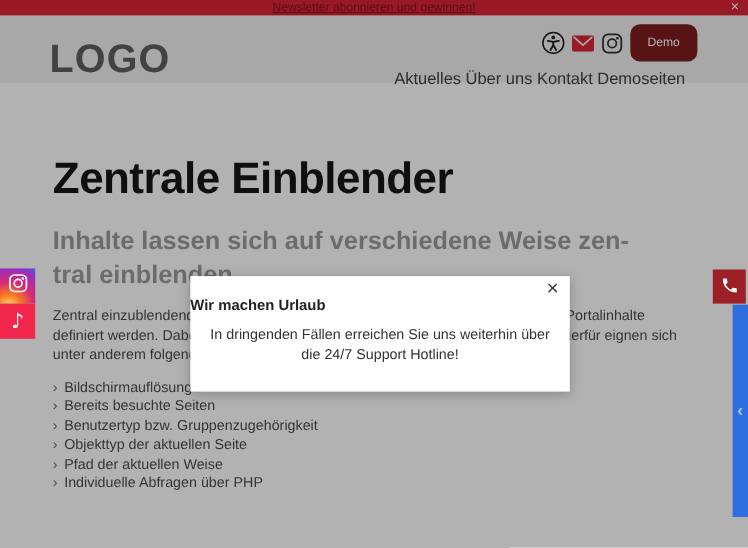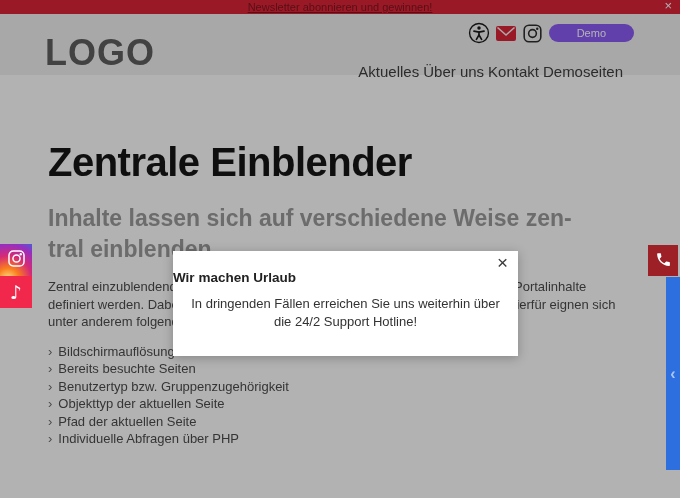--- a/index.html
+++ b/index.html
@@ -10,22 +10,22 @@
   .banner{position:absolute;left:0;top:0;width:680px;height:14px;background:#dc2539;
           display:flex;align-items:center;justify-content:center;z-index:10;}
   .banner a{color:#7d161f;font-size:11px;text-decoration:underline;cursor:pointer;}
   .banner-close{position:absolute;right:8px;top:-1px;color:#ffffff;font-size:13px;line-height:14px;cursor:pointer;}
 
   
   .header{position:absolute;left:0;top:14px;width:680px;height:61px;background:#f1f1f1;z-index:5;}
   .logo{position:absolute;left:45px;top:18px;font-size:36px;font-weight:bold;color:#5f5f5f;letter-spacing:1px;cursor:pointer;}
   .hdr-right{position:absolute;top:8px;right:46px;display:flex;align-items:center;gap:6px;}
   .hdr-ic{display:inline-flex;align-items:center;justify-content:center;cursor:pointer;}
-  .demo-btn{height:18px;border-radius:9px;background:#8b5cf6;color:#ffffff;border:none;
-            font-size:11px;padding:0 28px;display:flex;align-items:center;cursor:pointer;font-family:inherit;}
+  .demo-btn{height:34px;border-radius:9px;background:#7f1d1d;color:#ffffff;border:none;
+            font-size:11px;padding:0 16px;display:flex;align-items:center;cursor:pointer;font-family:inherit;}
   .search-pill{height:18px;border-radius:9px;background:#ffffff;display:flex;align-items:center;
                padding:0 8px 0 10px;width:62px;}
   .search-pill input{border:none;outline:none;background:transparent;width:44px;font-size:11px;color:#333;font-family:inherit;}
   .search-pill input::placeholder{color:#333;opacity:1;}
   .nav{position:absolute;top:49px;right:57px;display:flex;gap:4px;font-size:15px;color:#3f3f3f;}
   .nav span{cursor:pointer;white-space:nowrap;}
 
   
   .content{position:absolute;left:48px;top:75px;width:612px;}
   .h1{margin-top:66px;font-size:40px;line-height:42px;font-weight:bold;color:#161616;letter-spacing:-0.5px;}
@@ -140,21 +140,21 @@
       <div class="li">
           <span class="mk">›</span>
           <span>Benutzertyp bzw. Gruppenzugehörigkeit</span>
         </div>
       <div class="li">
           <span class="mk">›</span>
           <span>Objekttyp der aktuellen Seite</span>
         </div>
       <div class="li">
           <span class="mk">›</span>
-          <span>Pfad der aktuellen Seite</span>
+          <span>Pfad der aktuellen Weise</span>
         </div>
       <div class="li">
           <span class="mk">›</span>
           <span>Individuelle Abfragen über PHP</span>
         </div>
     </div>
   </div>
 
   <div class="overlay"></div>
 
@@ -181,16 +181,16 @@
     </span>
   </button>
 
   <div class="side-panel">
     <span class="chev">‹</span>
   </div>
 
   <div class="modal">
     <button class="modal-close">×</button>
     <div class="modal-title">Wir machen Urlaub</div>
-    <div class="modal-body">In dringenden Fällen erreichen Sie uns weiterhin über die 24/2 Support Hotline!</div>
+    <div class="modal-body">In dringenden Fällen erreichen Sie uns weiterhin über die 24/7 Support Hotline!</div>
   </div>
 
 </div>
 
 </body></html>

